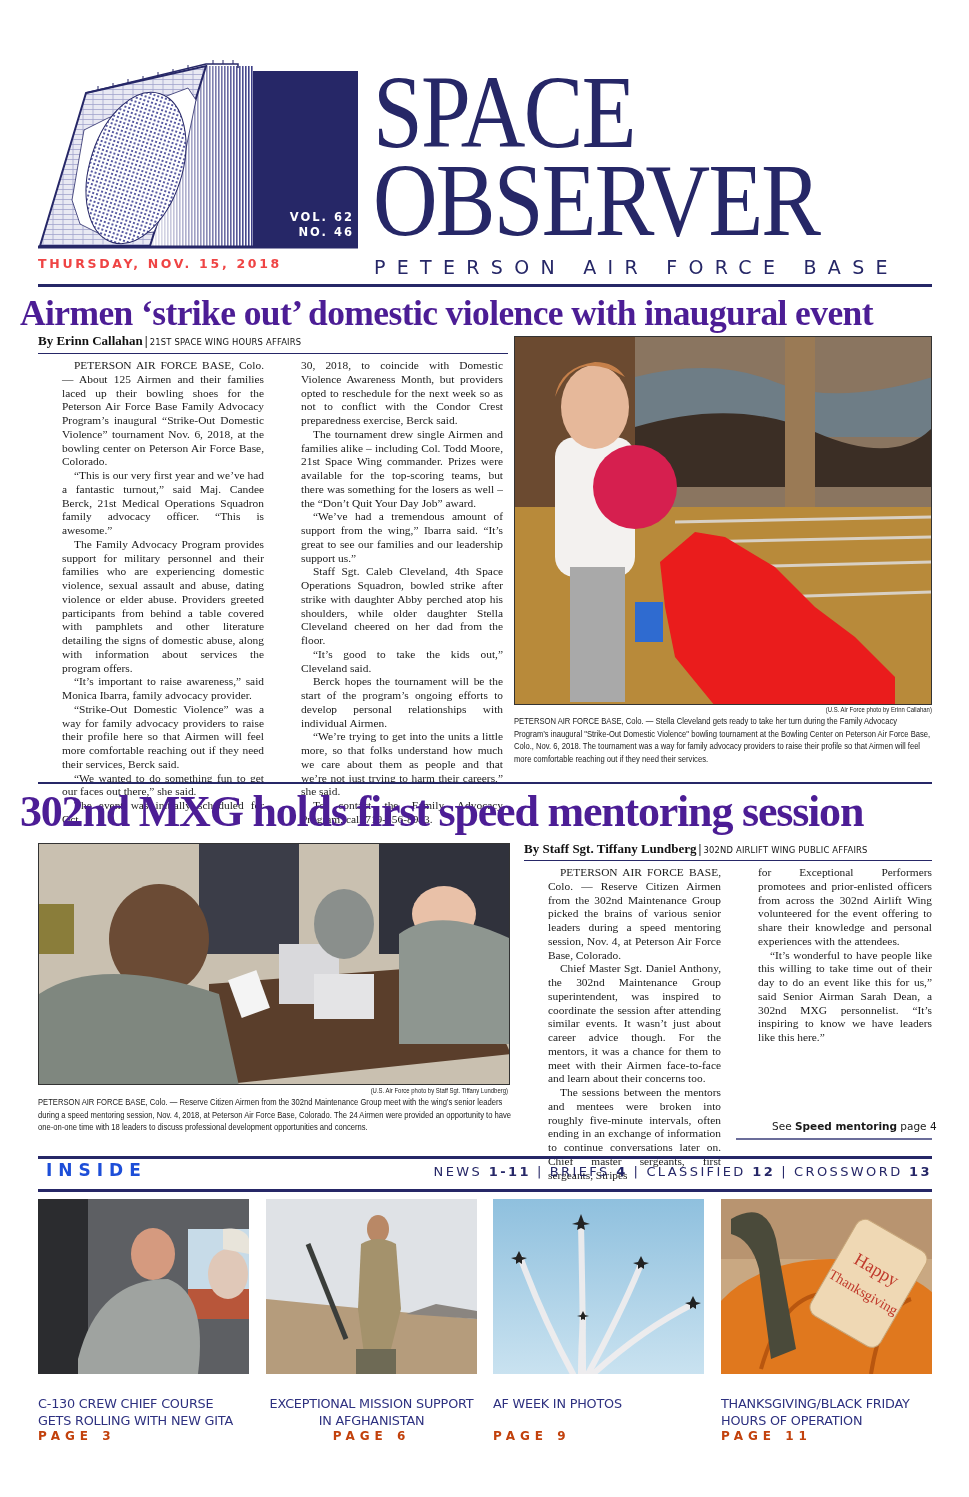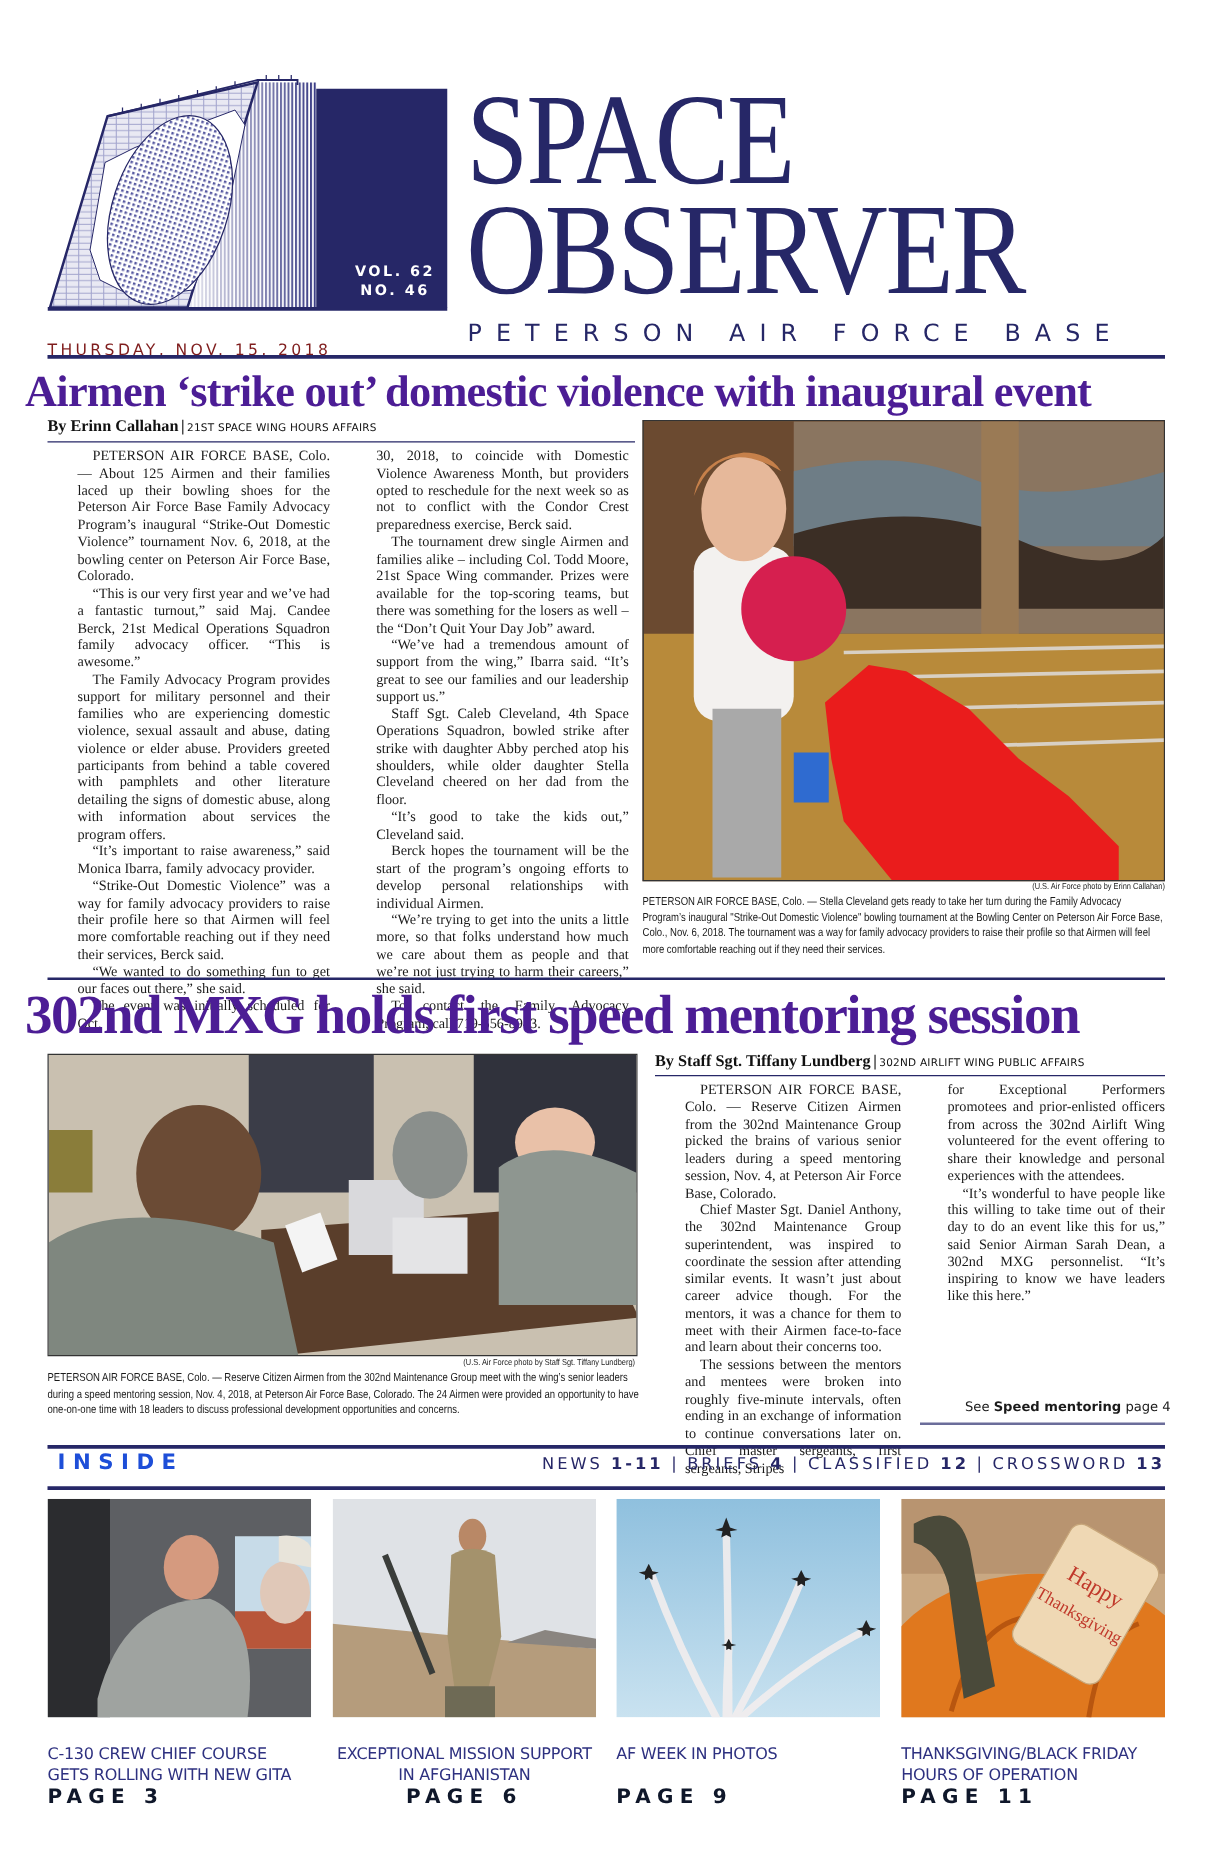--- a/index.html
+++ b/index.html
@@ -2,30 +2,30 @@
 <html><head>
 <meta charset="utf-8">
 <style>
   * { box-sizing: border-box; margin: 0; padding: 0; }
   html, body { width: 969px; height: 1497px; background: #fff; overflow: hidden; }
   body { position: relative; font-family: "Liberation Serif", serif; color: #1a1a1a; }
 
   
   .masthead { position: absolute; left: 38px; top: 60px; width: 894px; height: 225px; }
   .logo-art { position: absolute; left: 0; top: 0; width: 320px; height: 190px; }
-  .vol { position: absolute; left: 240px; top: 150px; width: 76px; text-align: center;
+  .vol { position: absolute; left: 240px; top: 150px; width: 76px; text-align: right;
          font-family: "DejaVu Sans", sans-serif; font-weight: bold; font-size: 11.5px; letter-spacing: 2px; color: #fff; line-height: 15px; }
   .title { position: absolute; left: 335px; top: 2px; width: 560px; font-family: "Liberation Serif", serif;
            color: #262767; font-weight: normal; transform-origin: left top; }
   .title .t1 { position: absolute; left: 0; top: 0; font-size: 104px; line-height: 100px; transform: scaleX(0.86); transform-origin: left top; letter-spacing: -2px; }
   .title .t2 { position: absolute; left: 0; top: 88px; font-size: 104px; line-height: 100px; transform: scaleX(0.86); transform-origin: left top; letter-spacing: -2px; white-space: nowrap; }
   .subtitle { position: absolute; left: 336px; top: 196px; width: 560px; font-family: "DejaVu Sans", sans-serif;
               font-size: 19px; letter-spacing: 11.3px; color: #262767; white-space: nowrap; }
-  .dateline { position: absolute; left: 0; top: 212px; font-family: "DejaVu Sans", sans-serif; font-weight: normal;
-              font-size: 12.5px; letter-spacing: 2.7px; color: #7f1d1d; white-space: nowrap; }
+  .dateline { position: absolute; left: 0; top: 196px; font-family: "DejaVu Sans", sans-serif; font-weight: bold;
+              font-size: 12.5px; letter-spacing: 2.7px; color: #ef4444; white-space: nowrap; }
   .rule-thick { position: absolute; left: 38px; width: 894px; height: 3px; background: #262767; }
   .rule-thin { position: absolute; height: 1px; background: #262767; }
 
   
   .headline { position: absolute; left: 20px; width: 894px; font-family: "Liberation Serif", serif; font-weight: bold;
               color: #4c1d95; white-space: nowrap; letter-spacing: -0.6px; }
   .byline { position: absolute; font-family: "Liberation Serif", serif; font-weight: bold; font-size: 13px; color: #111; white-space: nowrap; }
   .byline .bar { font-weight: bold; margin: 0 2px; }
   .byline .aff { font-family: "DejaVu Sans", sans-serif; font-weight: normal; font-size: 8.4px; letter-spacing: 0.2px; }
 
@@ -41,21 +41,21 @@
 
   
   .inside-label { position: absolute; left: 46px; top: 1160px; font-family: "DejaVu Sans", sans-serif; font-weight: bold; font-size: 17px; letter-spacing: 6px; color: #1d4ed8; }
   .inside-index { position: absolute; right: 37px; top: 1164px; font-family: "DejaVu Sans", sans-serif; font-size: 13px; letter-spacing: 2.4px; color: #262767; white-space: nowrap; }
   .inside-index b { font-weight: bold; }
   .inside-index .sep { margin: 0 6px; }
 
   .teaser { position: absolute; top: 1199px; width: 211px; }
   .teaser .thumb { width: 211px; height: 175px; overflow: hidden; }
   .teaser .ttl { margin-top: 21px; font-family: "DejaVu Sans", sans-serif; font-size: 12.8px; line-height: 17px; color: #2e3180; letter-spacing: -0.2px; }
-  .teaser .pg { font-family: "DejaVu Sans", sans-serif; font-weight: bold; font-size: 16px; letter-spacing: 5px; color: #0f172a; line-height: 15px; }
+  .teaser .pg { font-family: "DejaVu Sans", sans-serif; font-weight: bold; font-size: 12px; letter-spacing: 5px; color: #c2410c; line-height: 15px; }
 </style>
 </head>
 <body>
 
 <div class="masthead">
   <svg class="logo-art" viewBox="0 0 320 190">
     <defs>
       <pattern id="dots" width="4" height="4" patternUnits="userSpaceOnUse">
         <rect width="4" height="4" fill="#fff"></rect>
         <rect x="0" y="0" width="2" height="2" fill="#5658a0"></rect>

